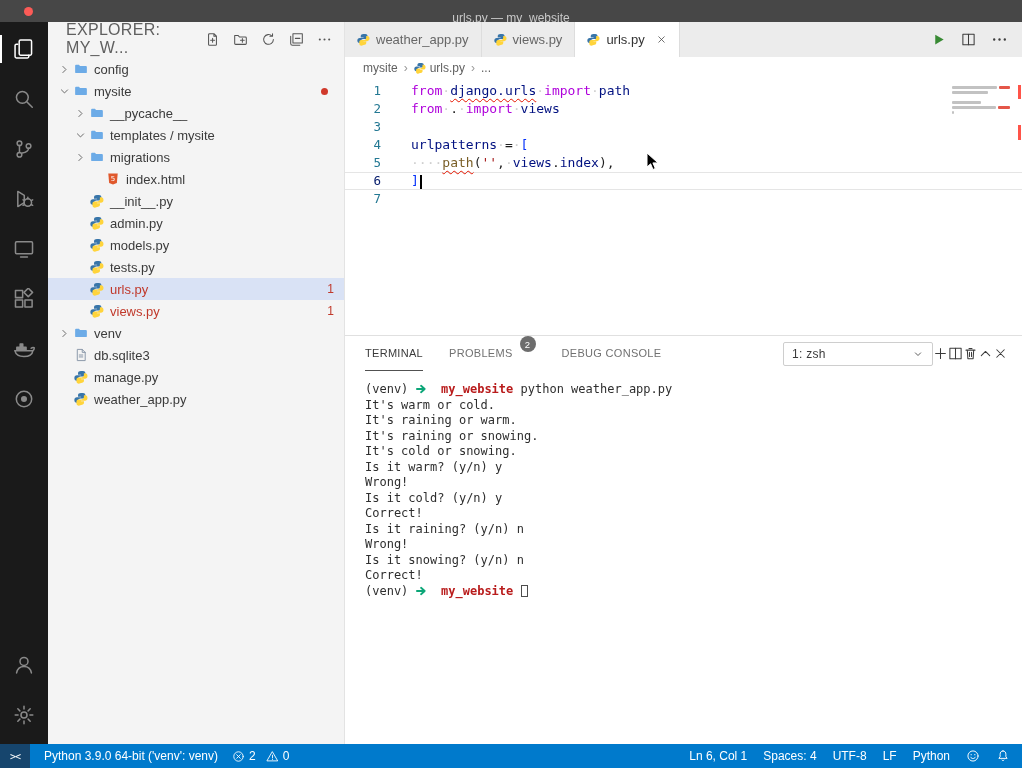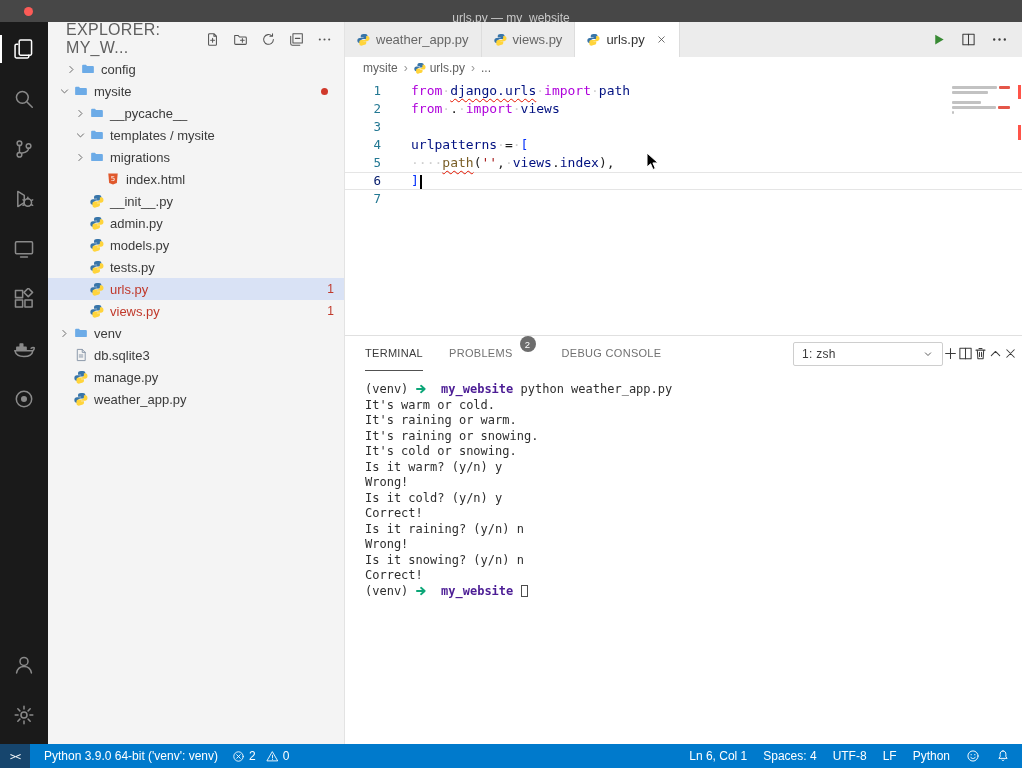--- a/index.html
+++ b/index.html
@@ -68,28 +68,28 @@
   .mm-bar{height:3px;background:#c2c2c2;border-radius:1px;}
   .mm-red{height:3px;background:#e45649;border-radius:1px;}
   .ruler-mark{position:absolute;right:1px;width:3.5px;background:#ff5449;}
 
   
   .panel{height:409px;flex:none;border-top:1px solid #e0e0e0;display:flex;flex-direction:column;background:#fff;}
   .panel-tabs{height:35px;flex:none;display:flex;align-items:center;gap:26px;padding-left:20px;font-size:11px;color:#717171;letter-spacing:.3px;}
   .ptab{display:flex;align-items:flex-start;gap:7px;height:35px;line-height:35px;cursor:pointer;}
   .ptab.active{color:#3b3b3b;border-bottom:1px solid #515151;}
   .pbadge{min-width:16px;height:16px;border-radius:50%;background:#6d6d6d;color:#fff;font-size:9.5px;display:flex;align-items:center;justify-content:center;}
-  .panel-actions{margin-left:auto;display:flex;align-items:center;padding-right:4px;color:#3b3b3b;}
+  .panel-actions{margin-left:auto;display:flex;align-items:center;padding-right:14px;color:#3b3b3b;}
   .panel-actions .ic{cursor:pointer;}
   .shell-select{width:150px;height:24px;border:1px solid #cecece;background:#fff;display:flex;align-items:center;justify-content:space-between;padding:0 8px;font-size:12px;color:#3b3b3b;border-radius:2px;cursor:pointer;}
   .terminal{flex:1;padding:11px 0 0 20px;font-family:"DejaVu Sans Mono",monospace;font-size:12px;line-height:15.5px;color:#2e2e2e;}
   .t-line{white-space:pre;}
   .t-d{color:#2e2e2e;}
   .t-arrow{color:#0ca678;font-weight:bold;}
-  .t-dir{color:#4c1d95;font-weight:bold;}
+  .t-dir{color:#b91c1c;font-weight:bold;}
   .t-cursor{display:inline-block;width:7px;height:12px;border:1px solid #4d4d4d;vertical-align:-2px;}
 
   
   .statusbar{position:absolute;left:0;right:0;bottom:0;height:24px;background:#007acc;color:#fff;display:flex;align-items:center;font-size:12px;}
   .remote{width:30px;height:100%;background:#16456d;display:flex;align-items:center;justify-content:center;font-size:10px;letter-spacing:-1px;cursor:pointer;font-family:"DejaVu Sans Mono",monospace;}
   .sb-left{display:flex;align-items:center;gap:14px;height:100%;}
   .sb-item{display:flex;align-items:center;gap:4px;cursor:pointer;white-space:nowrap;}
   .sb-left .sb-item:first-of-type{margin-left:10px;}
   .sb-right{margin-left:auto;display:flex;align-items:center;gap:16px;padding-right:12px;height:100%;}
   .ic{display:inline-flex;align-items:center;justify-content:center;}
@@ -228,21 +228,21 @@
           <span class="ic">
             <svg width="15" height="15" viewBox="0 0 16 16" fill="none" stroke="currentColor" stroke-width="1.1" stroke-linecap="round" stroke-linejoin="round">
               <circle cx="3" cy="8" r="1.1" fill="currentColor" stroke="none"></circle>
               <circle cx="8" cy="8" r="1.1" fill="currentColor" stroke="none"></circle>
               <circle cx="13" cy="8" r="1.1" fill="currentColor" stroke="none"></circle>
             </svg>
           </span>
         </div>
     </div>
     <div class="tree" id="tree">
-        <div class="row" style="padding-left: 15px;">
+        <div class="row" style="padding-left: 8px;">
           <span class="chev">
             <svg width="13" height="13" viewBox="0 0 16 16" fill="none" stroke="currentColor" stroke-width="1.1" stroke-linecap="round" stroke-linejoin="round">
               <path d="M6 4.2 l3.8 3.8 L6 11.8"></path>
             </svg>
           </span>
           <span class="ficon">
             <svg width="14" height="14" viewBox="0 0 16 16" fill="none" stroke="currentColor" stroke-width="1.1" stroke-linecap="round" stroke-linejoin="round">
               <path d="M1.3 4.2 a1.1 1.1 0 0 1 1.1 -1.1 h3.2 l1.3 1.5 h6.7 a1.1 1.1 0 0 1 1.1 1.1 v5.9 a1.1 1.1 0 0 1 -1.1 1.1 H2.4 a1.1 1.1 0 0 1 -1.1 -1.1 z" fill="#6cabe7" stroke="none"></path>
             </svg>
           </span>

